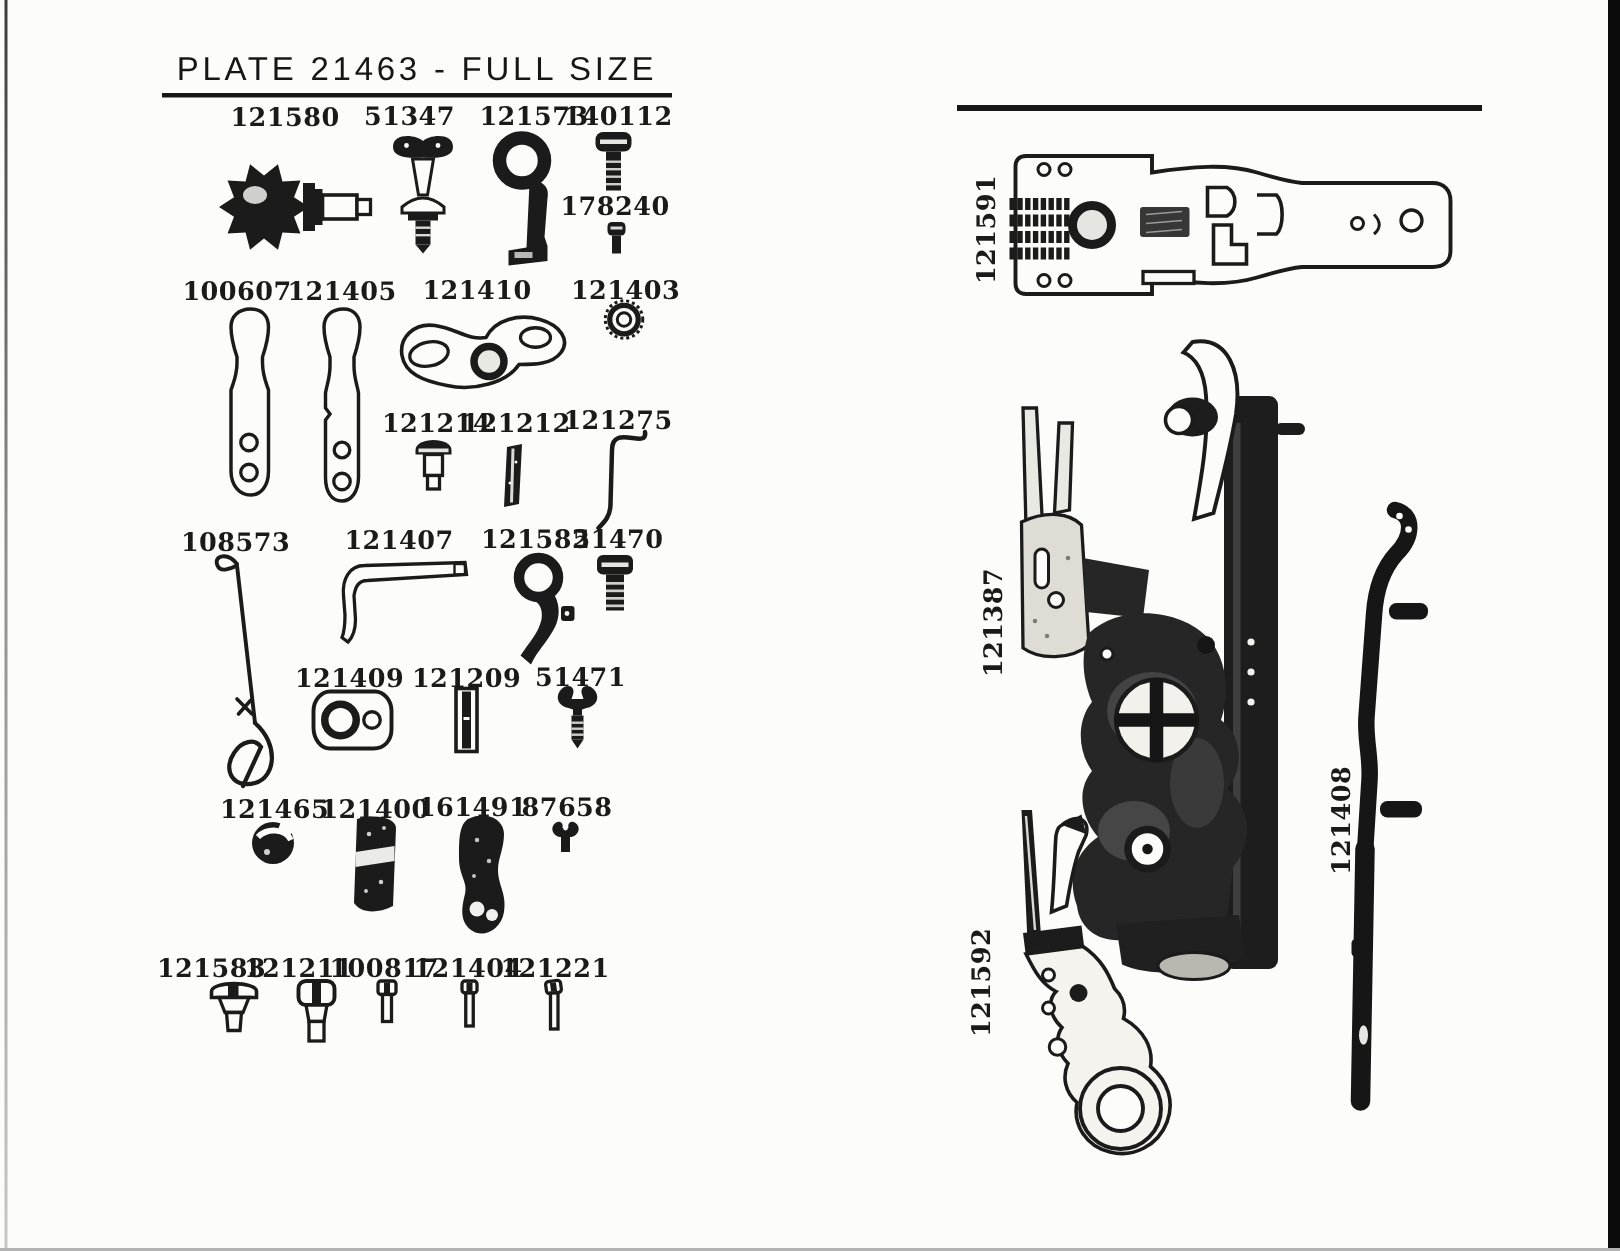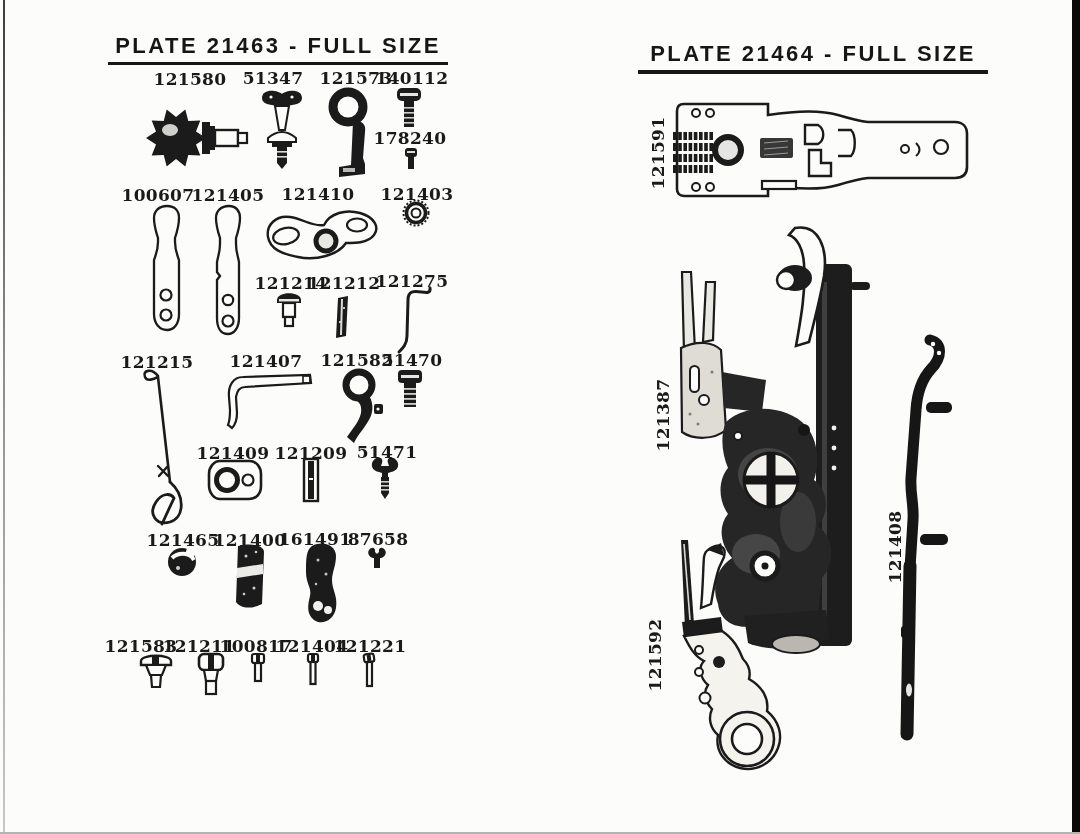--- a/index.html
+++ b/index.html
@@ -3,21 +3,21 @@
 <meta charset="utf-8">
 <style>
   html,body{margin:0;padding:0;background:#fcfcfa;}
   .page{position:relative;width:1080px;height:834px;background:#fcfcfa;overflow:hidden;
         font-family:"Liberation Sans",sans-serif;}
   .edge-left{position:absolute;left:3px;top:0;width:2px;height:100%;
         background:linear-gradient(#3c3c3c,#8f8f8f 45%,#c7c7c7);}
   .edge-right{position:absolute;left:1072px;top:0;width:8px;height:100%;background:#0a0a0a;}
   .edge-bottom{position:absolute;left:0;bottom:0;width:100%;height:2px;background:#b3b3b3;}
   .plate-title{position:absolute;transform:translateX(-50%);font-size:22px;letter-spacing:2.5px;
-        color:#161616;white-space:nowrap;font-weight:bold;text-align:center;}
+        color:#161616;white-space:nowrap;font-weight:normal;text-align:center;}
   .rule{position:absolute;background:#171717;}
   .pn{position:absolute;transform:translateX(-50%);font-family:"DejaVu Serif",serif;font-weight:bold;
         font-size:17px;color:#1a1a1a;white-space:nowrap;letter-spacing:.3px;text-align:center;}
   .pnv{position:absolute;transform:translate(-50%,-50%) rotate(-90deg);font-family:"DejaVu Serif",serif;
         font-weight:bold;font-size:17px;color:#1a1a1a;white-space:nowrap;letter-spacing:.3px;}
   .ill{position:absolute;}
   svg{display:block;overflow:visible;}
 </style>
 </head>
 <body>
@@ -114,21 +114,21 @@
   <svg class="ill" style="left:332px;top:294px" width="20" height="46" viewBox="0 0 20 46">
     <polygon points="6,4 16,2 14,42 4,44" fill="#1b1b1b"></polygon>
     <polygon points="9,5 11,5 10,41 8,41" fill="#fcfcfa" opacity=".85"></polygon>
     <circle cx="12" cy="14" r="1" fill="#fcfcfa"></circle>
       <circle cx="8" cy="28" r="1" fill="#fcfcfa"></circle>
   </svg>
   <svg class="ill" style="left:394px;top:280px" width="38" height="76" viewBox="0 0 38 76">
     <path d="M36,8 C38,20 14,2 14,20 L13,56 C13,64 9,68 5,72" fill="none" stroke="#1b1b1b" stroke-width="3" stroke-linecap="round"></path>
   </svg>
 
-  <div class="pn" style="left:157px;top:352px">121215</div>
+  <div class="pn" style="left:157px;top:352px">108573</div>
   <div class="pn" style="left:266px;top:351px">121407</div>
   <div class="pn" style="left:357px;top:350px">121582</div>
   <div class="pn" style="left:412px;top:350px">51470</div>
   <div class="pn" style="left:233px;top:443px">121409</div>
   <div class="pn" style="left:311px;top:443px">121209</div>
   <div class="pn" style="left:387px;top:442px">51471</div>
 
   <svg class="ill" style="left:134px;top:364px" width="54" height="164" viewBox="0 0 54 164">
     <path d="M24,12 C18,4 8,6 11,13 C13,18 20,15 24,13 L36,118" fill="none" stroke="#1b1b1b" stroke-width="2.6" stroke-linecap="round"></path>
     <path d="M36,118 C52,132 50,154 36,158 C22,162 14,150 22,138 C27,130 36,128 40,134 L28,160" fill="none" stroke="#1b1b1b" stroke-width="2.8" stroke-linecap="round"></path>
@@ -232,21 +232,20 @@
     <rect x="2" y="2" width="10" height="8" rx="2" fill="#fcfcfa" stroke="#1b1b1b" stroke-width="2.2"></rect>
     <rect x="5" y="3" width="4" height="6" fill="#1b1b1b"></rect>
     <rect x="4.5" y="10" width="5" height="22" fill="#fcfcfa" stroke="#1b1b1b" stroke-width="2.2"></rect>
   </svg>
   <svg class="ill" style="left:362px;top:652px" width="14" height="38" viewBox="0 0 14 38">
     <rect x="2" y="2" width="10" height="8" rx="2" fill="#fcfcfa" stroke="#1b1b1b" stroke-width="2.2" transform="rotate(-8 7 6)"></rect>
     <rect x="5" y="3" width="4" height="6" fill="#1b1b1b" transform="rotate(-8 7 6)"></rect>
     <rect x="5" y="10" width="5" height="24" fill="#fcfcfa" stroke="#1b1b1b" stroke-width="2.2"></rect>
   </svg>
 
-  <div class="plate-title" style="left:813px;top:41px">PLATE 21464 - FULL SIZE</div>
   <div class="rule" style="left:638px;top:70px;width:350px;height:4px"></div>
 
   <div class="pnv" style="left:658px;top:153px">121591</div>
   <div class="pnv" style="left:663px;top:415px">121387</div>
   <div class="pnv" style="left:655px;top:655px">121592</div>
   <div class="pnv" style="left:895px;top:547px">121408</div>
 
   <svg class="ill" style="left:672px;top:88px" width="310" height="126" viewBox="0 0 310 126">
     <path d="M12,16 L96,16 L96,27 C122,23 146,21 166,27 C176,30 186,33 196,34 L283,34 C291,34 295,39 295,46 L295,79 C295,86 291,90 283,90 L196,90 C186,91 176,94 166,97 C146,103 122,101 96,97 L96,108 L12,108 C7,108 5,105 5,101 L5,23 C5,19 7,16 12,16 Z" fill="#fcfcfa" stroke="#1b1b1b" stroke-width="2.6"></path>
     <g fill="#1b1b1b">

